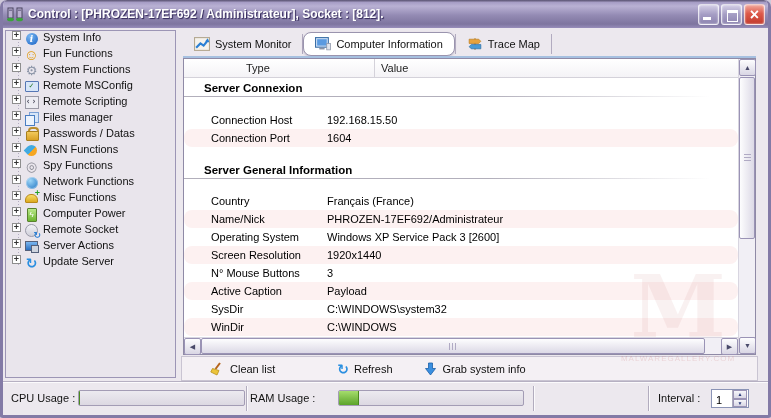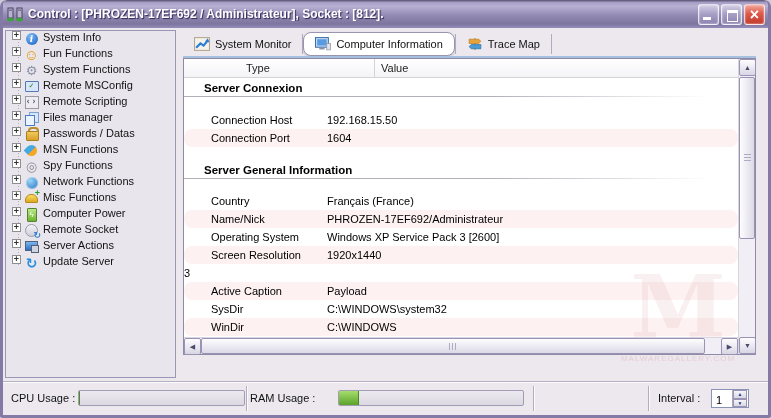--- a/index.html
+++ b/index.html
@@ -277,20 +277,21 @@
       </div>
       <div class="trow">
         <div class="t-type">Operating System</div>
         <div class="t-value">Windows XP Service Pack 3 [2600]</div>
       </div>
       <div class="trow alt">
         <div class="t-type">Screen Resolution</div>
         <div class="t-value">1920x1440</div>
       </div>
       <div class="trow">
+        <div class="t-type">N° Mouse Buttons</div>
         <div class="t-value">3</div>
       </div>
       <div class="trow alt">
         <div class="t-type">Active Caption</div>
         <div class="t-value">Payload</div>
       </div>
       <div class="trow">
         <div class="t-type">SysDir</div>
         <div class="t-value">C:\WINDOWS\system32</div>
       </div>
@@ -304,20 +305,39 @@
       <div class="vthumb"></div>
       <div class="sbtn sb-down">▼</div>
     </div>
     <div class="hscroll">
       <div class="sbtn">◀</div>
       <div class="hthumb"></div>
       <div class="sbtn">▶</div>
     </div>
   </div>
 
+  <div class="actions">
+    <div class="action action-clean">
+      <svg class="aicon" viewBox="0 0 15 14">
+        <line x1="10" y1="1" x2="5.5" y2="7" stroke="#b5651d" stroke-width="2"></line>
+        <polygon points="2.5,6.5 9,8.5 7,13 0.8,10" fill="#ecc43a" stroke="#b8901a" stroke-width="0.8"></polygon>
+      </svg>
+      <span>Clean list</span>
+    </div>
+    <div class="action action-refresh">
+      <span class="refresh-icon">↻</span>
+      <span>Refresh</span>
+    </div>
+    <div class="action action-grab">
+      <svg class="aicon" viewBox="0 0 15 14">
+        <path d="M5.5 1 h4 v5.5 h3 L7.5 13 2.5 6.5 h3 z" fill="#3a8fe0" stroke="#1a5fa8" stroke-width="0.8"></path>
+      </svg>
+      <span>Grab system info</span>
+    </div>
+  </div>
 
   <div class="statusbar">
     <span class="sb-label lbl-cpu">CPU Usage :</span>
     <div class="pbar pbar-cpu">
       <div class="pfill" style="width: 0%;"></div>
     </div>
     <div class="sb-groove groove-1"></div>
     <span class="sb-label lbl-ram">RAM Usage :</span>
     <div class="pbar pbar-ram">
       <div class="pfill" style="width: 11%;"></div>

